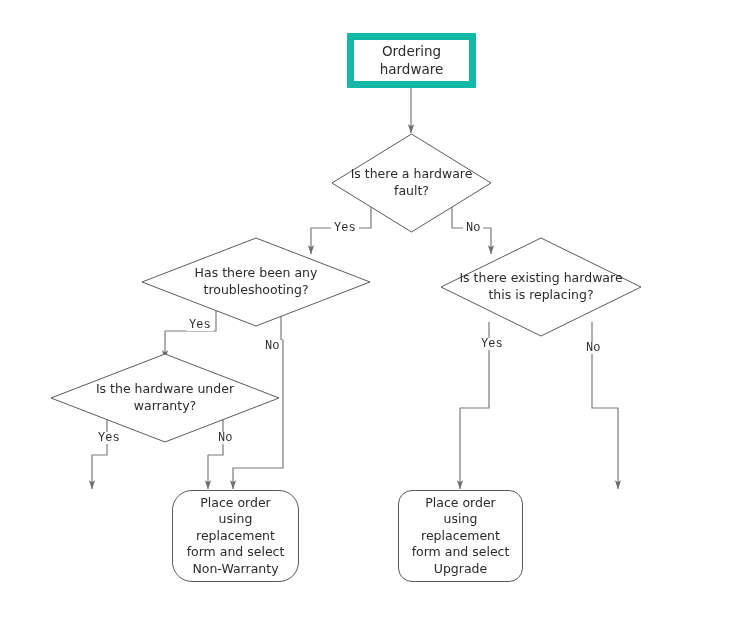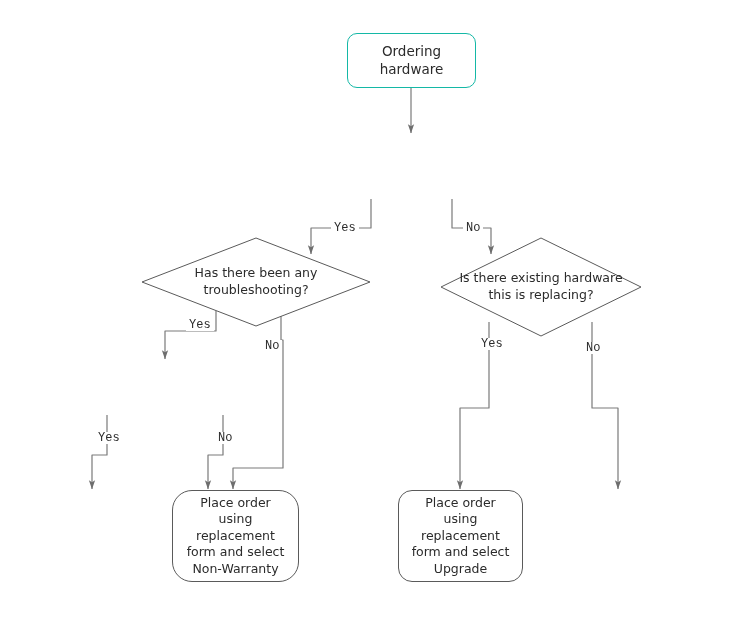--- a/index.html
+++ b/index.html
@@ -34,22 +34,22 @@
     line-height: 1.32;
   }
   .terminal {
     border: 1px solid #5a5a5a;
     border-radius: 14px;
     background: #ffffff;
     font-size: 12.5px;
     padding: 4px 10px;
   }
   .terminal.start {
-    border: 1px solid #14b8a6;
-    border-radius: 10px;
+    border: 7px solid #14b8a6;
+    border-radius: 1px;
     font-size: 13.5px;
   }
   .diamond-wrap {
     position: absolute;
   }
   .diamond-wrap svg {
     position: absolute;
     left: 0;
     top: 0;
     overflow: visible;
@@ -111,35 +111,47 @@
       <path d="M489,322 L489,408 L460,408 L460,489" marker-end="url(#arrow)"></path>
 
       <path d="M592,322 L592,408 L618,408 L618,489" marker-end="url(#arrow)"></path>
     </g>
   </svg>
 
   <div class="node terminal start" style="left:347px; top:33px; width:129px; height:55px;">
     <span>Ordering hardware</span>
   </div>
 
+  <div class="diamond-wrap" style="left:331px; top:133px; width:161px; height:100px;">
+    <svg width="161" height="100" viewBox="0 0 161 100">
+      <polygon points="80.5,1 160,50 80.5,99 1,50" fill="#ffffff" stroke="#5a5a5a" stroke-width="1"></polygon>
+    </svg>
+    <div class="diamond-label">Is there a hardware fault?</div>
+  </div>
 
   <div class="diamond-wrap" style="left:440px; top:237px; width:202px; height:100px;">
     <svg width="202" height="100" viewBox="0 0 202 100">
       <polygon points="101,1 201,50 101,99 1,50" fill="#ffffff" stroke="#5a5a5a" stroke-width="1"></polygon>
     </svg>
     <div class="diamond-label">Is there existing hardware this is replacing?</div>
   </div>
 
   <div class="diamond-wrap" style="left:141px; top:237px; width:230px; height:90px;">
     <svg width="230" height="90" viewBox="0 0 230 90">
       <polygon points="115,1 229,45 115,89 1,45" fill="#ffffff" stroke="#5a5a5a" stroke-width="1"></polygon>
     </svg>
     <div class="diamond-label">Has there been any troubleshooting?</div>
   </div>
 
+  <div class="diamond-wrap" style="left:50px; top:353px; width:230px; height:90px;">
+    <svg width="230" height="90" viewBox="0 0 230 90">
+      <polygon points="115,1 229,45 115,89 1,45" fill="#ffffff" stroke="#5a5a5a" stroke-width="1"></polygon>
+    </svg>
+    <div class="diamond-label">Is the hardware under warranty?</div>
+  </div>
 
 
   <div class="node terminal" style="left:172px; top:490px; width:127px; height:92px;border-radius:20px;">
     <span>Place order using replacement form and select Non-Warranty</span>
   </div>
 
   <div class="node terminal" style="left:398px; top:490px; width:125px; height:92px;justify-content:center;">
     <span>Place order using replacement form and select Upgrade</span>
   </div>
 

